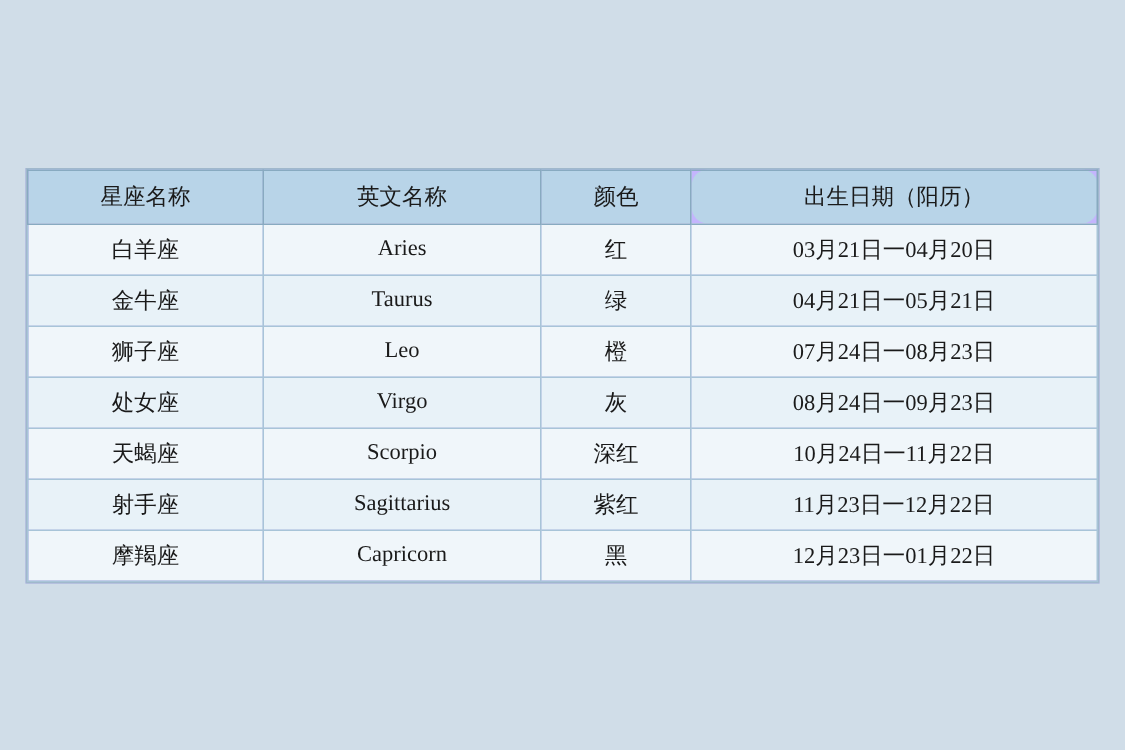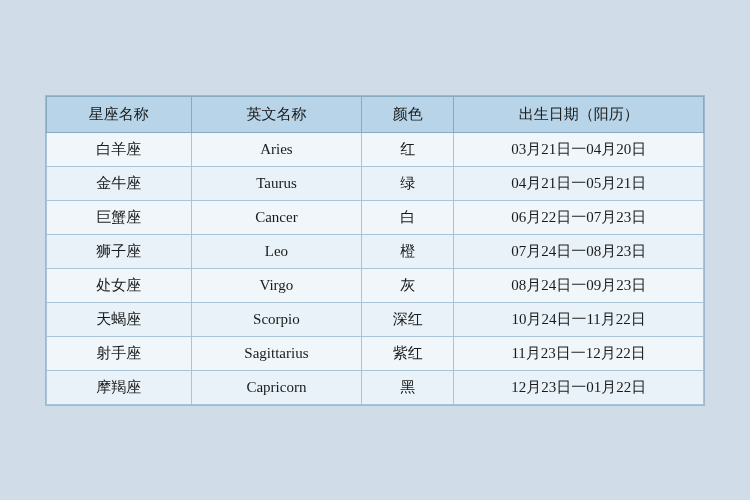--- a/index.html
+++ b/index.html
@@ -15,21 +15,21 @@
       display: flex;
       align-items: center;
       justify-content: center;
       font-family: "SimSun", "宋体", serif;
       font-size: 15px;
     }
 
     .table-container {
       background-color: #c4b5fd;
       border: 1px solid #a0b8cc;
-      width: 660px;
+      width: 716px;
     }
 
     table {
       width: 100%;
       border-collapse: collapse;
     }
 
     thead tr th {
       background-color: #b8d4e8;
       color: #1a1a1a;
@@ -49,21 +49,21 @@
       font-size: 15px;
     }
 
     tbody tr:nth-child(even) td {
       background-color: #e8f2f8;
     }
 
     .col-chinese { width: 22%; }
     .col-english { width: 26%; }
     .col-color   { width: 14%; }
-    .col-date    { width: 38%; }
+    .col-date    { width: 38%; border-radius: 11px; }
   </style>
 </head>
 <body>
 
 <div class="table-container">
   <table>
     <thead>
       <tr>
         <th class="col-chinese">星座名称</th>
         <th class="col-english">英文名称</th>
@@ -76,26 +76,20 @@
           <td>白羊座</td>
           <td>Aries</td>
           <td>红</td>
           <td>03月21日一04月20日</td>
         </tr>
         <tr>
           <td>金牛座</td>
           <td>Taurus</td>
           <td>绿</td>
           <td>04月21日一05月21日</td>
-        </tr>
-        <tr>
-          <td>巨蟹座</td>
-          <td>Cancer</td>
-          <td>白</td>
-          <td>06月22日一07月23日</td>
         </tr>
         <tr>
           <td>狮子座</td>
           <td>Leo</td>
           <td>橙</td>
           <td>07月24日一08月23日</td>
         </tr>
         <tr>
           <td>处女座</td>
           <td>Virgo</td>

